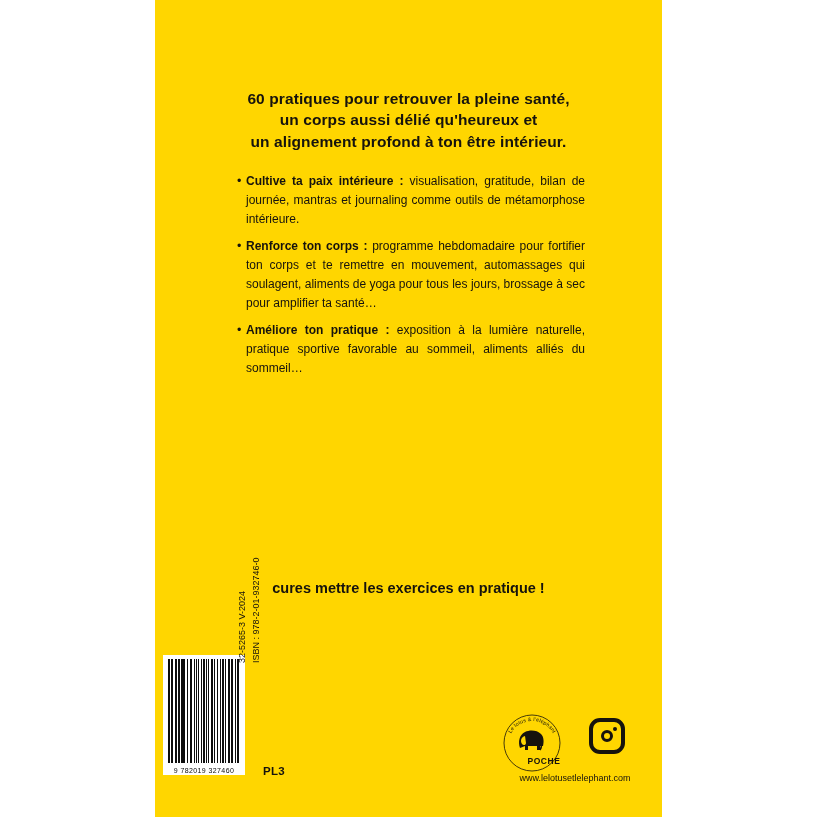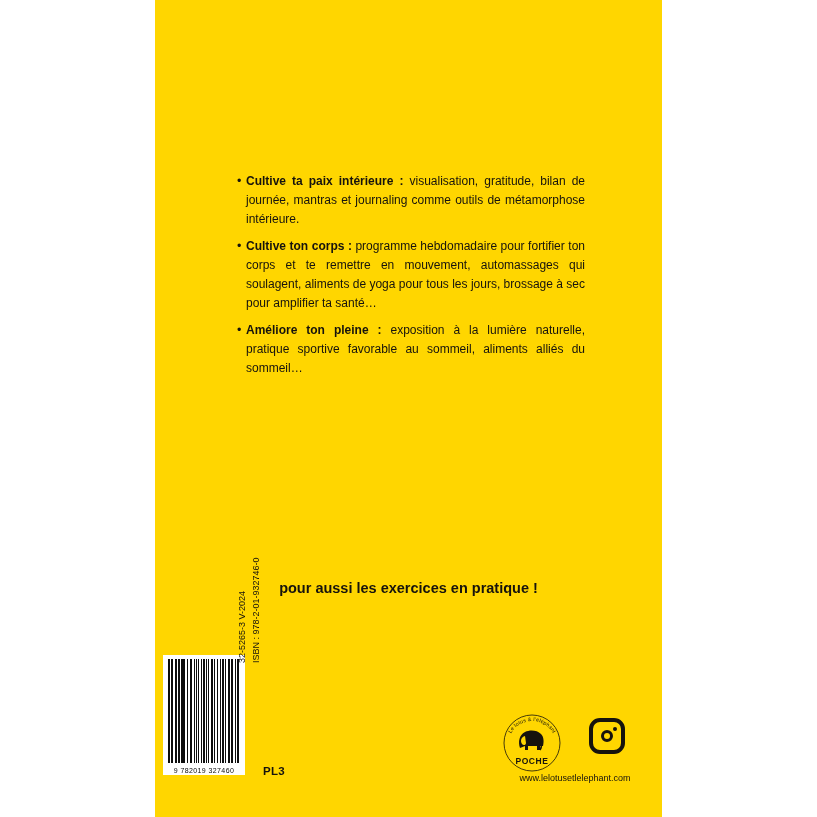--- a/index.html
+++ b/index.html
@@ -173,21 +173,21 @@
   }
   .pub-elephant {
     position: absolute;
     left: 15px;
     top: 14px;
     width: 32px;
     height: 26px;
   }
   .pub-poche {
     position: absolute;
-    left: 0;
+    left: 12px;
     top: 44px;
     width: 62px;
     text-align: center;
     font-size: 8.5px;
     font-weight: bold;
     color: #16130d;
     letter-spacing: 0.6px;
   }
 
   
@@ -235,35 +235,40 @@
     color: #16130d;
   }
 </style>
 </head>
 <body>
 
 <div id="page">
 
   <div class="book-back">
 
+    <div class="headline">
+      <div>60 pratiques pour retrouver la pleine santé,</div>
+      <div>un corps aussi délié qu'heureux et</div>
+      <div>un alignement profond à ton être intérieur.</div>
+    </div>
 
     <div class="bullets">
       <div class="bullet">
         <b>Cultive ta paix intérieure :</b><span> visualisation, gratitude, bilan de journée, mantras et journaling comme outils de métamorphose intérieure.</span>
       </div>
       <div class="bullet">
-        <b>Cultive ton corps :</b><span> programme hebdomadaire pour fortifier ton corps et te remettre en mouvement, automassages qui soulagent, aliments de yoga pour tous les jours, brossage à sec pour amplifier ta santé…</span>
+        <b>Renforce ton corps :</b><span> programme hebdomadaire pour fortifier ton corps et te remettre en mouvement, automassages qui soulagent, aliments de yoga pour tous les jours, brossage à sec pour amplifier ta santé…</span>
       </div>
       <div class="bullet">
-        <b>Améliore ton pleine :</b><span> exposition à la lumière naturelle, pratique sportive favorable au sommeil, aliments alliés du sommeil…</span>
+        <b>Améliore ton pratique :</b><span> exposition à la lumière naturelle, pratique sportive favorable au sommeil, aliments alliés du sommeil…</span>
       </div>
     </div>
 
     <div class="footline">
-      <div>pour aussi les exercices en pratique !</div>
+      <div>cures mettre les exercices en pratique !</div>
     </div>
 
     <div class="barcode-wrap">
       <div class="barcode">
         <div class="bars" id="bars">
             <span style="width:3px;background:#0d0d0d"></span>
             <span style="width:2px;background:transparent"></span>
             <span style="width:3px;background:#0d0d0d"></span>
             <span style="width:3px;background:transparent"></span>
             <span style="width:3px;background:#0d0d0d"></span>

